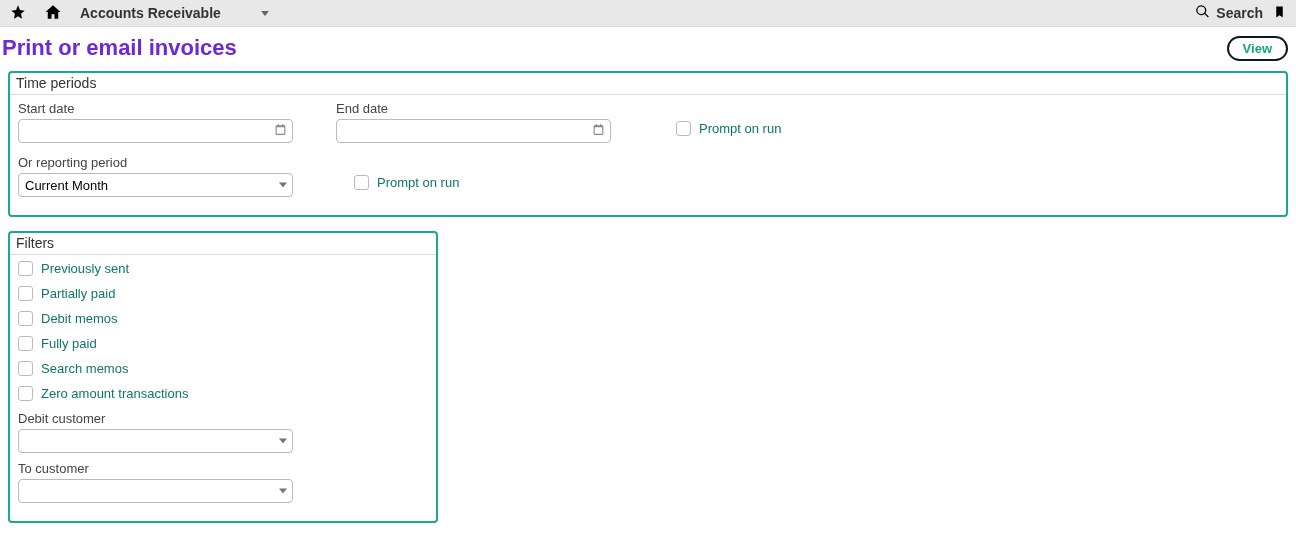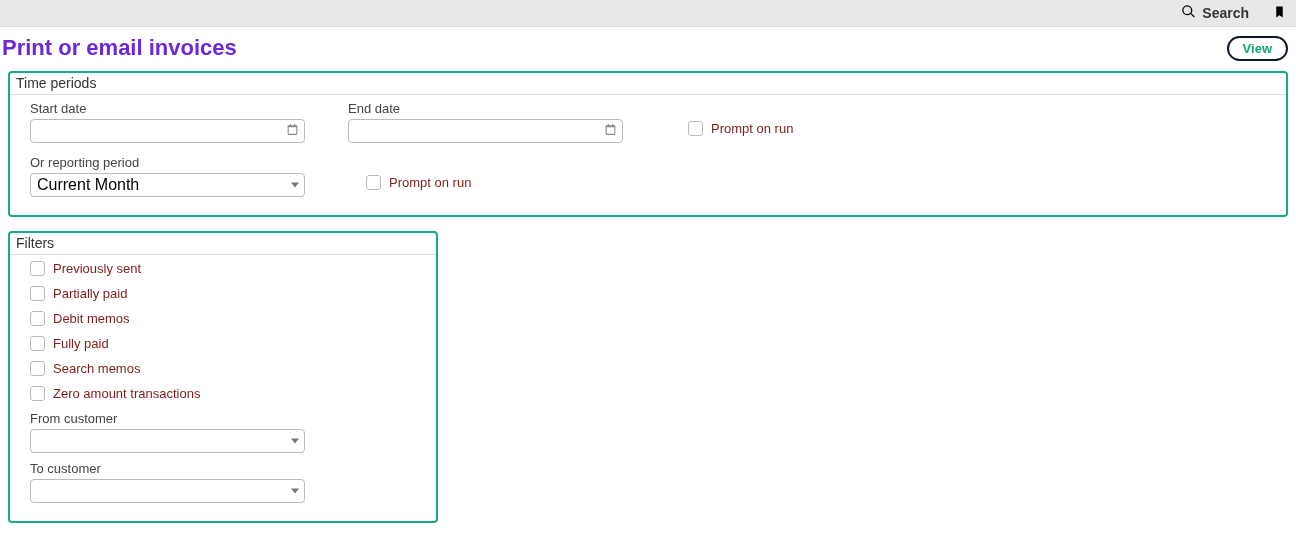--- a/index.html
+++ b/index.html
@@ -20,21 +20,21 @@
   }
   .topbar-left {
     display: flex;
     align-items: center;
     gap: 18px;
   }
   .topbar-right {
     margin-left: auto;
     display: flex;
     align-items: flex-start;
-    gap: 24px;
+    gap: 10px;
   }
   .icon { display: inline-block; }
   .module-dropdown {
     display: flex;
     align-items: center;
     gap: 40px;
     font-weight: 600;
     cursor: pointer;
     font-size: 14px;
     color: #333;
@@ -88,21 +88,21 @@
   .panel.filters-panel {
     width: 430px;
   }
   .panel-header {
     border-bottom: 1px solid #ddd;
     padding: 2px 6px 3px 6px;
     font-size: 14px;
     color: #333;
   }
   .panel-body {
-    padding: 6px 6px 10px 20px;
+    padding: 6px 6px 10px 8px;
   }
   .row {
     display: flex;
     align-items: flex-start;
     gap: 20px;
   }
   .field {
     display: flex;
     flex-direction: column;
     gap: 3px;
@@ -116,21 +116,21 @@
   .input-wrap {
     position: relative;
     width: 275px;
   }
   .text-input, .select-input {
     width: 100%;
     height: 24px;
     border: 1px solid #bbb;
     border-radius: 4px;
     padding: 2px 26px 2px 6px;
-    font-size: 16px;
+    font-size: 13px;
     background: #fff;
   }
   .date-icon, .select-chev {
     position: absolute;
     right: 6px;
     top: 50%;
     transform: translateY(-50%);
     pointer-events: none;
     color: #777;
   }
@@ -150,29 +150,45 @@
   .cb {
     width: 15px; height: 15px;
     border: 1px solid #bbb;
     border-radius: 3px;
     background: #fff;
     cursor: pointer;
     flex-shrink: 0;
   }
   .cb-label {
     font-size: 13px;
-    color: #7f1d1d;
+    color: #0f766e;
   }
   .filters-list .checkbox-row { margin-top: 0; margin-bottom: 10px; }
   .filters-panel .panel-header { font-weight: 500; }
 </style>
 </head>
 <body>
 
 <div class="topbar">
+  <div class="topbar-left">
+    <span class="icon">
+      <svg width="16" height="16" viewBox="0 0 24 24">
+          <path d="M12 2l2.9 6.9L22 10l-5.5 4.8L18 22l-6-3.5L6 22l1.5-7.2L2 10l7.1-1.1z"></path>
+        </svg>
+    </span>
+    <span class="icon">
+      <svg width="18" height="18" viewBox="0 0 24 24">
+          <path d="M12 3l10 9h-3v9h-5v-6H10v6H5v-9H2z"></path>
+        </svg>
+    </span>
+    <div class="module-dropdown">
+      <span>Accounts Receivable</span>
+      <span class="chev-down"></span>
+    </div>
+  </div>
   <div class="topbar-right">
     <div class="search-group">
       <span class="icon">
         <svg width="15" height="15" viewBox="0 0 24 24">
             <path d="M10 2a8 8 0 105.3 14l5.4 5.4 1.4-1.4-5.4-5.4A8 8 0 0010 2zm0 2a6 6 0 110 12 6 6 0 010-12z"></path>
           </svg>
       </span>
       <span>Search</span>
     </div>
     <span class="icon">
@@ -265,21 +281,21 @@
       <div class="checkbox-row tight">
         <div class="cb"></div>
         <span class="cb-label">Search memos</span>
       </div>
       <div class="checkbox-row tight">
         <div class="cb"></div>
         <span class="cb-label">Zero amount transactions</span>
       </div>
 
       <div class="field w280">
-        <label>From customer</label>
+        <label>Debit customer</label>
         <div class="input-wrap">
           <input class="text-input" type="text" readonly="" value="" style="">
           <span class="select-chev"></span>
         </div>
       </div>
 
       <div class="field w280">
         <label>To customer</label>
         <div class="input-wrap">
           <input class="text-input" type="text" readonly="" value="" style="">

